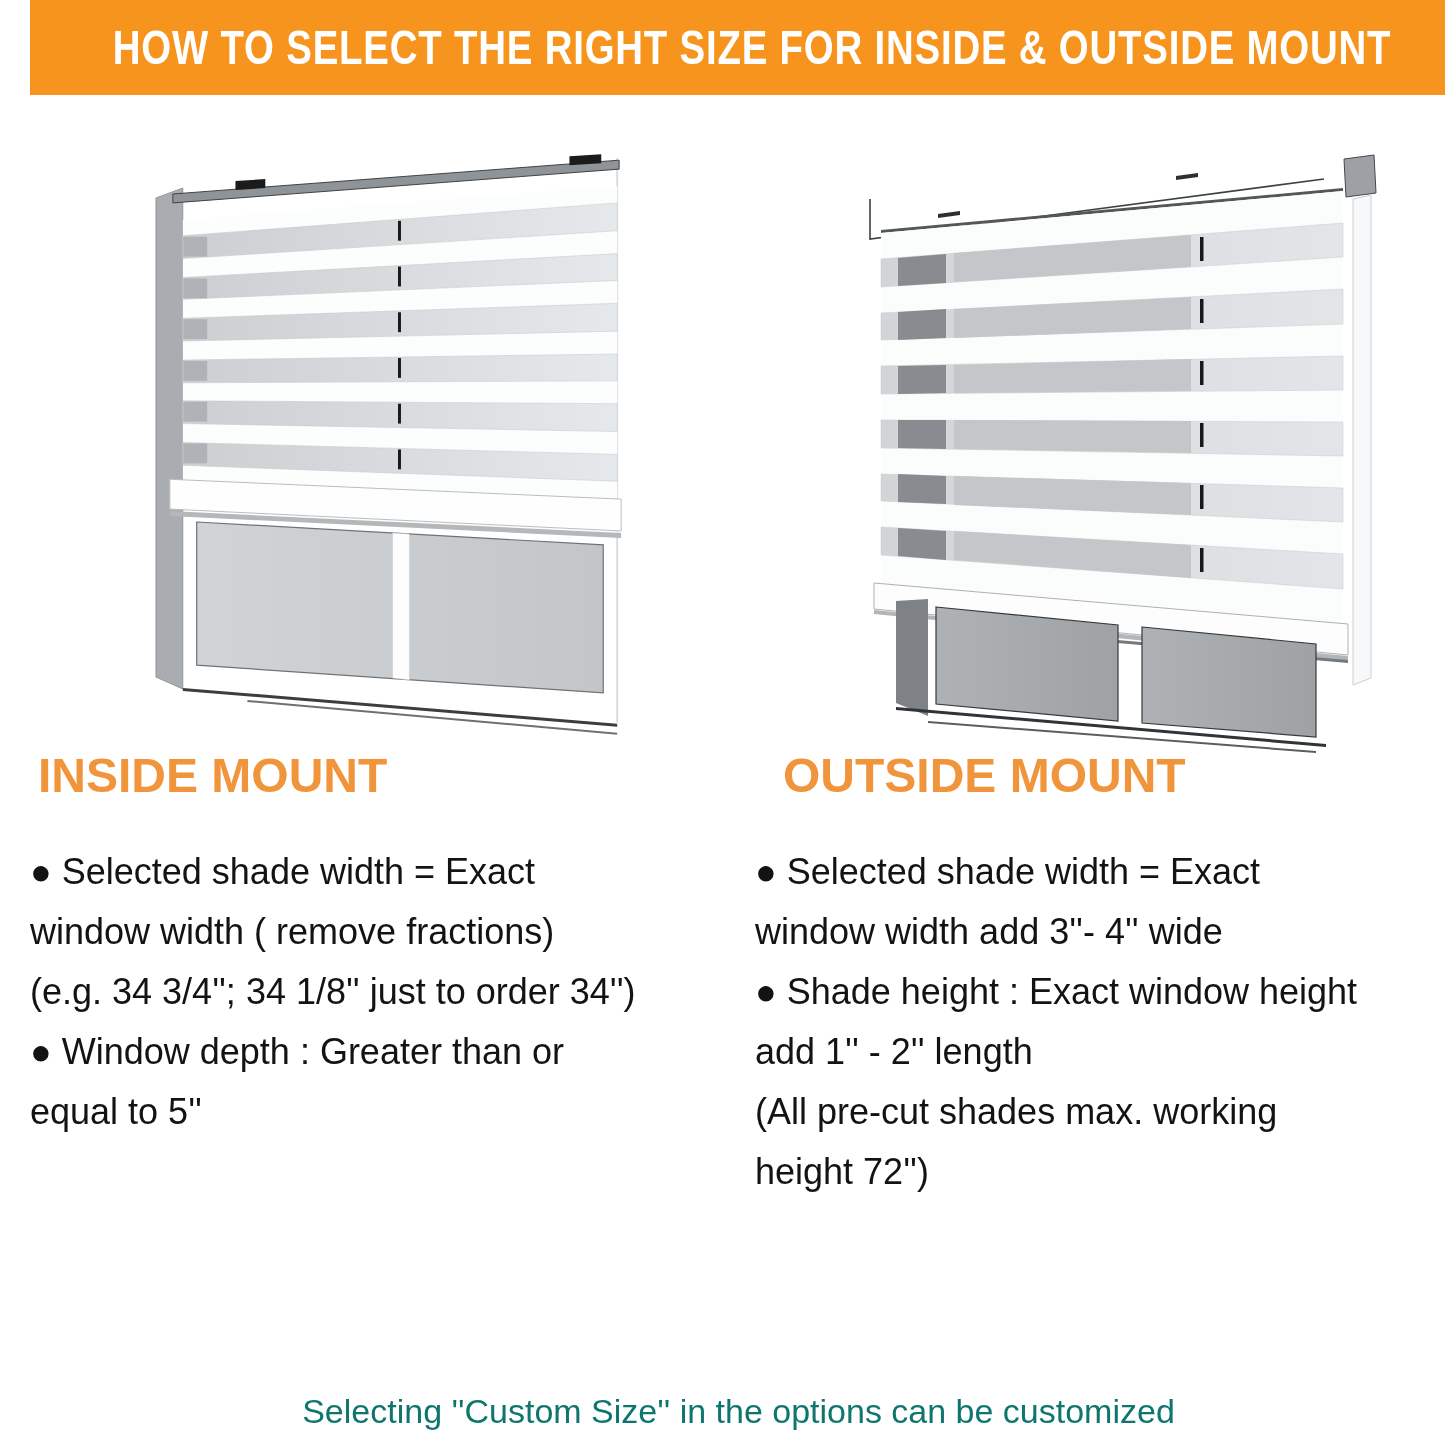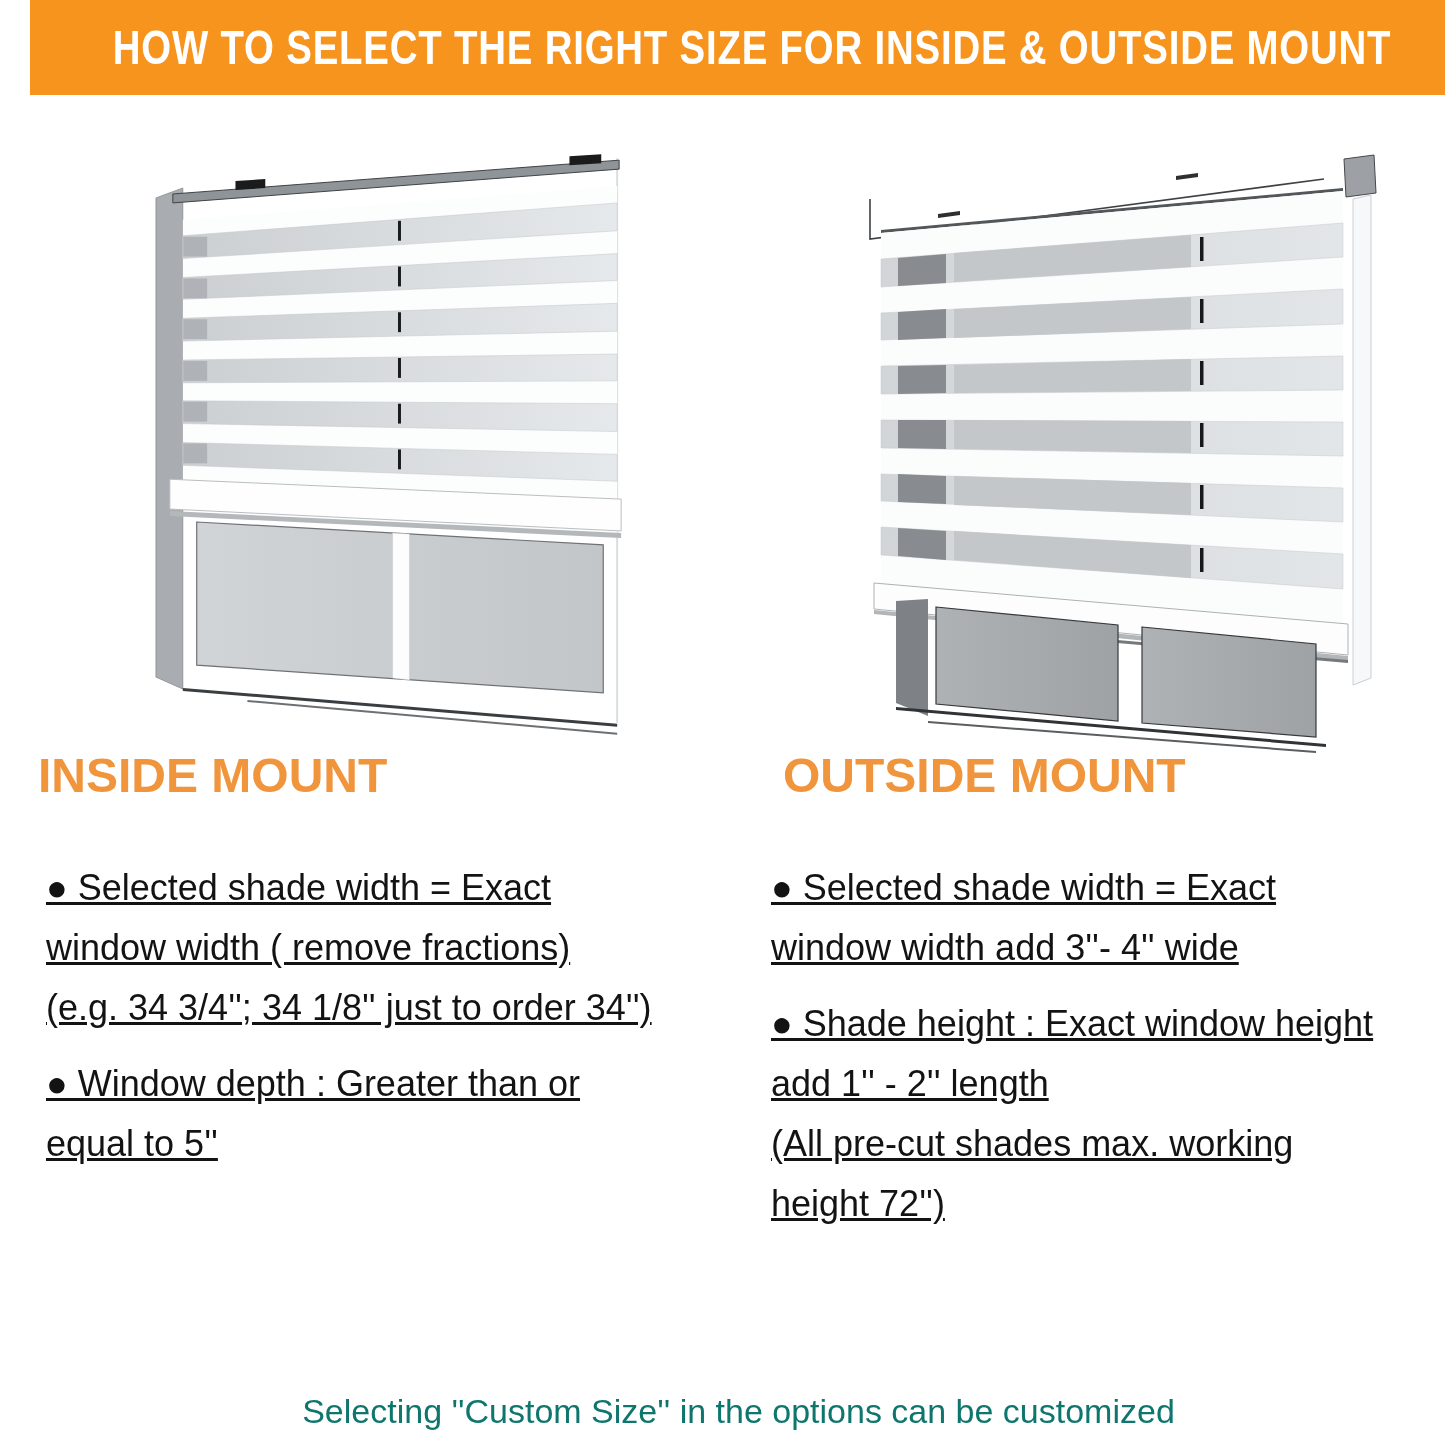--- a/index.html
+++ b/index.html
@@ -18,21 +18,21 @@
   .illus-left{left:148px;top:140px;width:497px;height:597px;}
   .illus-right{left:856px;top:132px;width:540px;height:622px;}
 
   
   .mount-heading{position:absolute;margin:0;font-size:48px;font-weight:bold;color:#F0953C;white-space:nowrap;}
   .heading-inside{left:38px;top:748px;}
   .heading-outside{left:783px;top:748px;}
 
   
   .bullets{position:absolute;font-size:36px;line-height:60px;color:#131313;}
-  .bullets p{margin:16px;white-space:pre-line;text-decoration:underline;}
+  .bullets p{margin:0;white-space:pre-line;}
   .bullets-left{left:30px;top:842px;width:700px;}
   .bullets-right{left:755px;top:842px;width:700px;}
 
   
   .footer-note{position:absolute;left:16px;top:1392px;width:1445px;text-align:center;
                font-size:34px;color:#0f766e;}
 </style>
 </head>
 <body>
 

